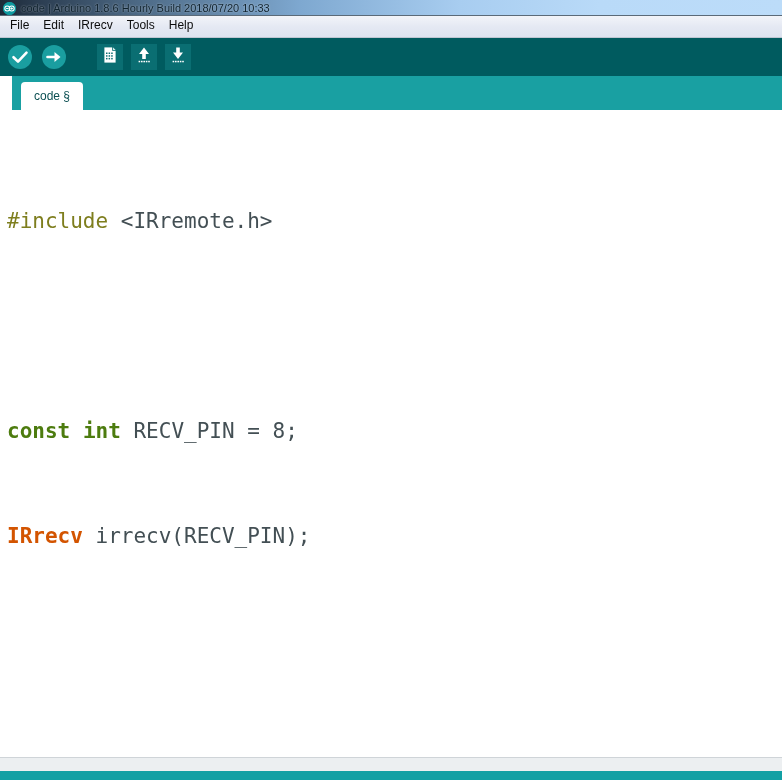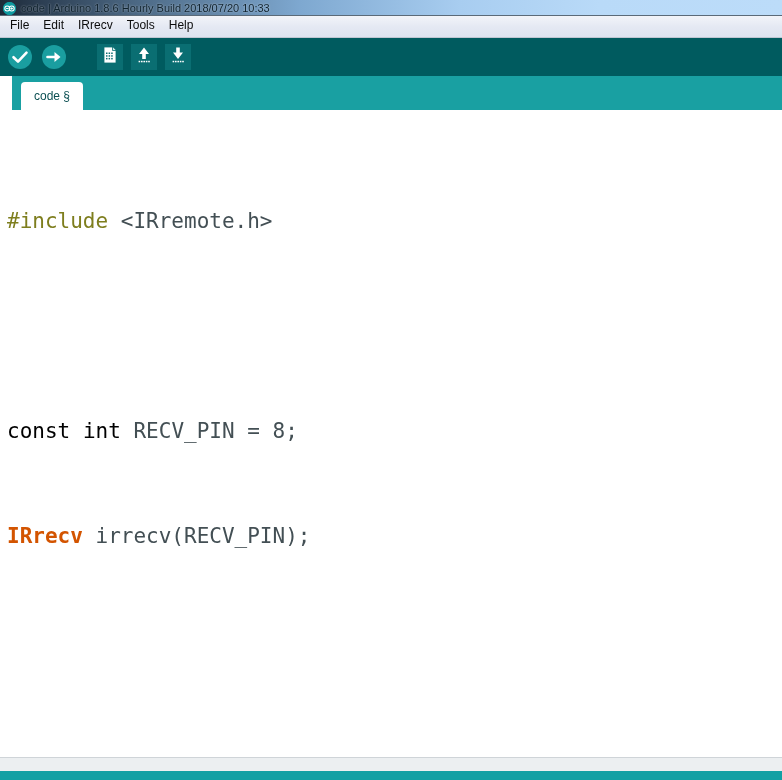--- a/index.html
+++ b/index.html
@@ -141,21 +141,21 @@
     white-space: pre;
     color: #2e2e2e;
     padding-left: 7px;
     margin: 0;
   }
   .ln { display: block; height: 35px; }
 
   
   .t-pre   { color: #7e7e1e; }          
   .t-plain { color: #434f54; }          
-  .t-kw    { color: #000000; }          
+  .t-kw    { color: #4d7c0f; font-weight: bold; }          
   .t-type  { color: #d35400; font-weight: bold; text-align: right; }
 
   
   .statusarea {
     flex: 0 0 14px;
     background: #eceff1;
     border-top: 1px solid #cfd4d8;
   }
   .statusbar {
     flex: 0 0 9px;

